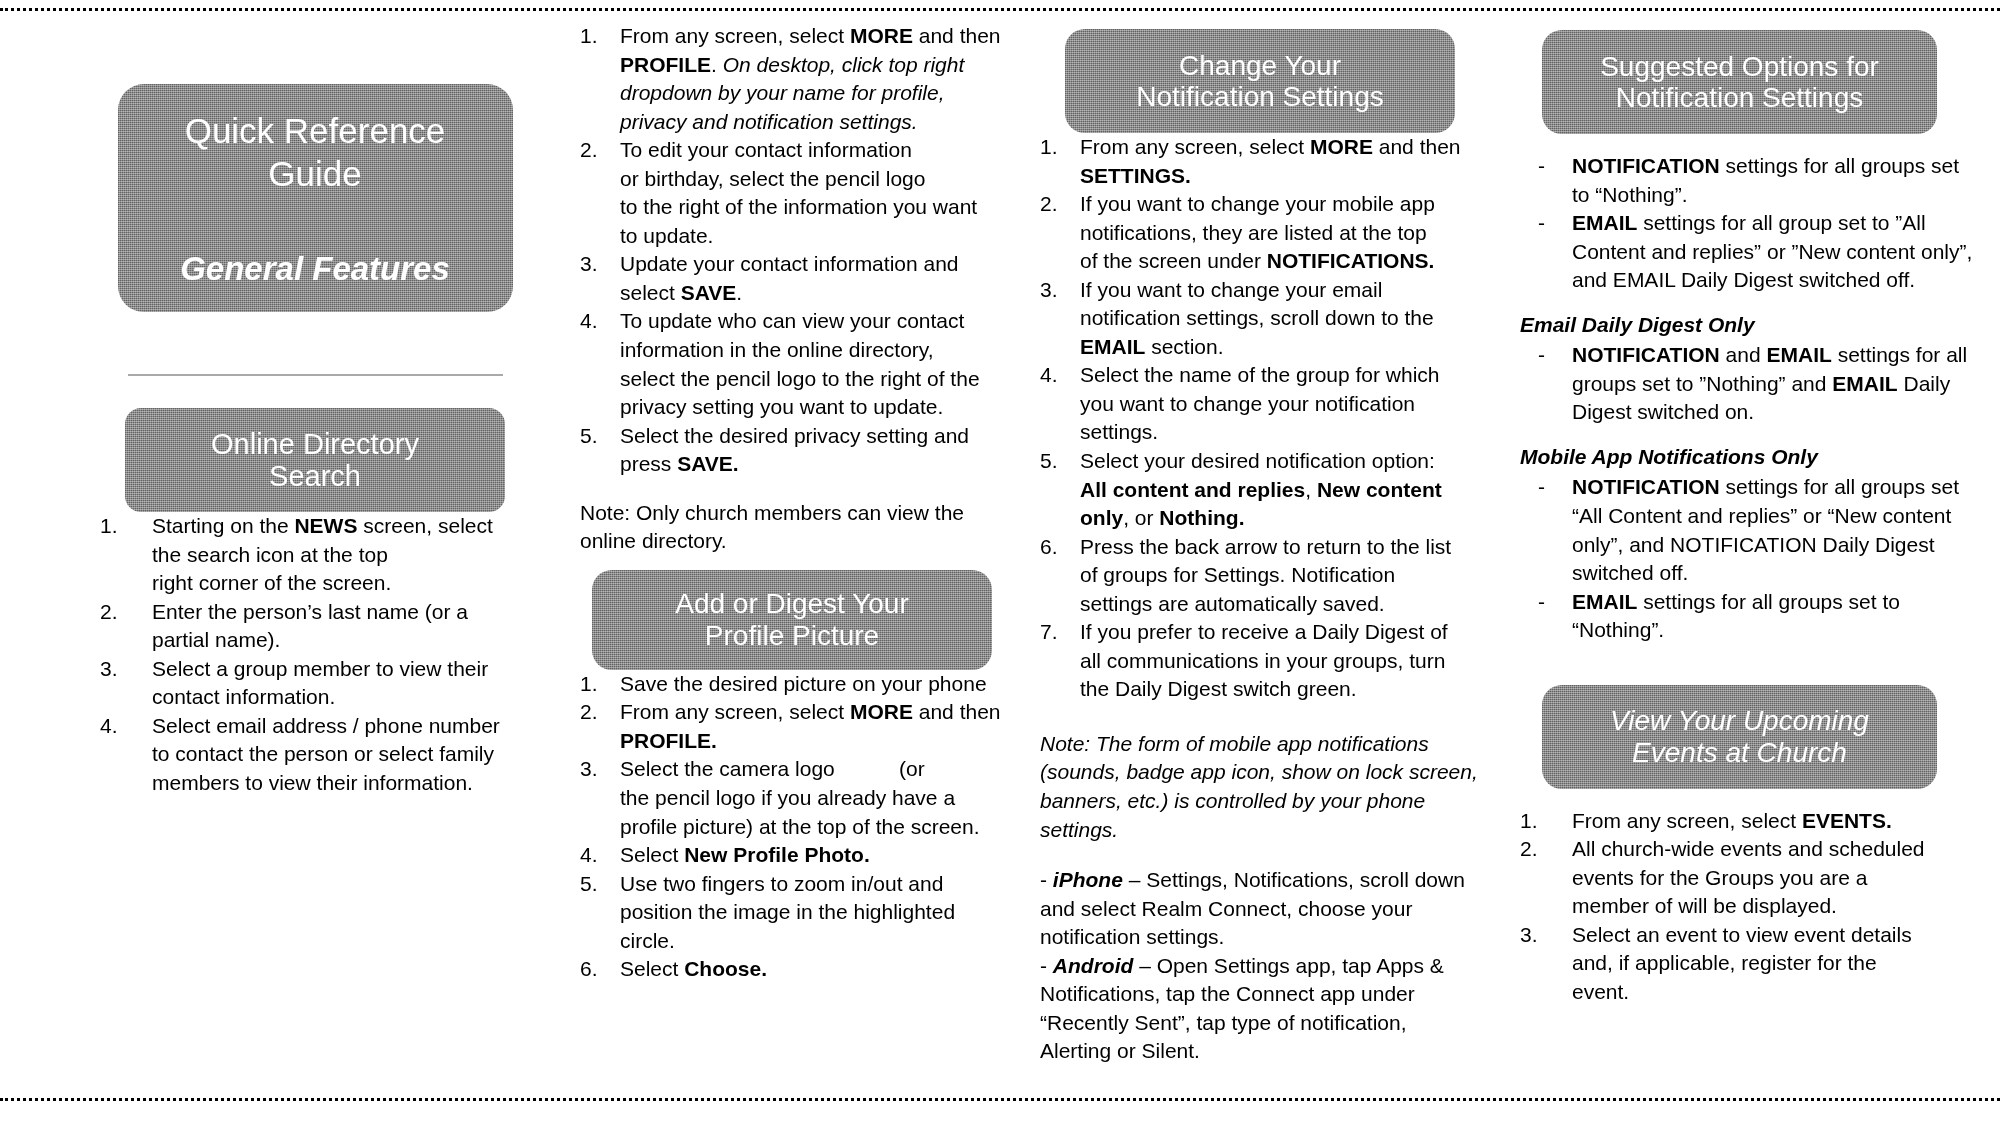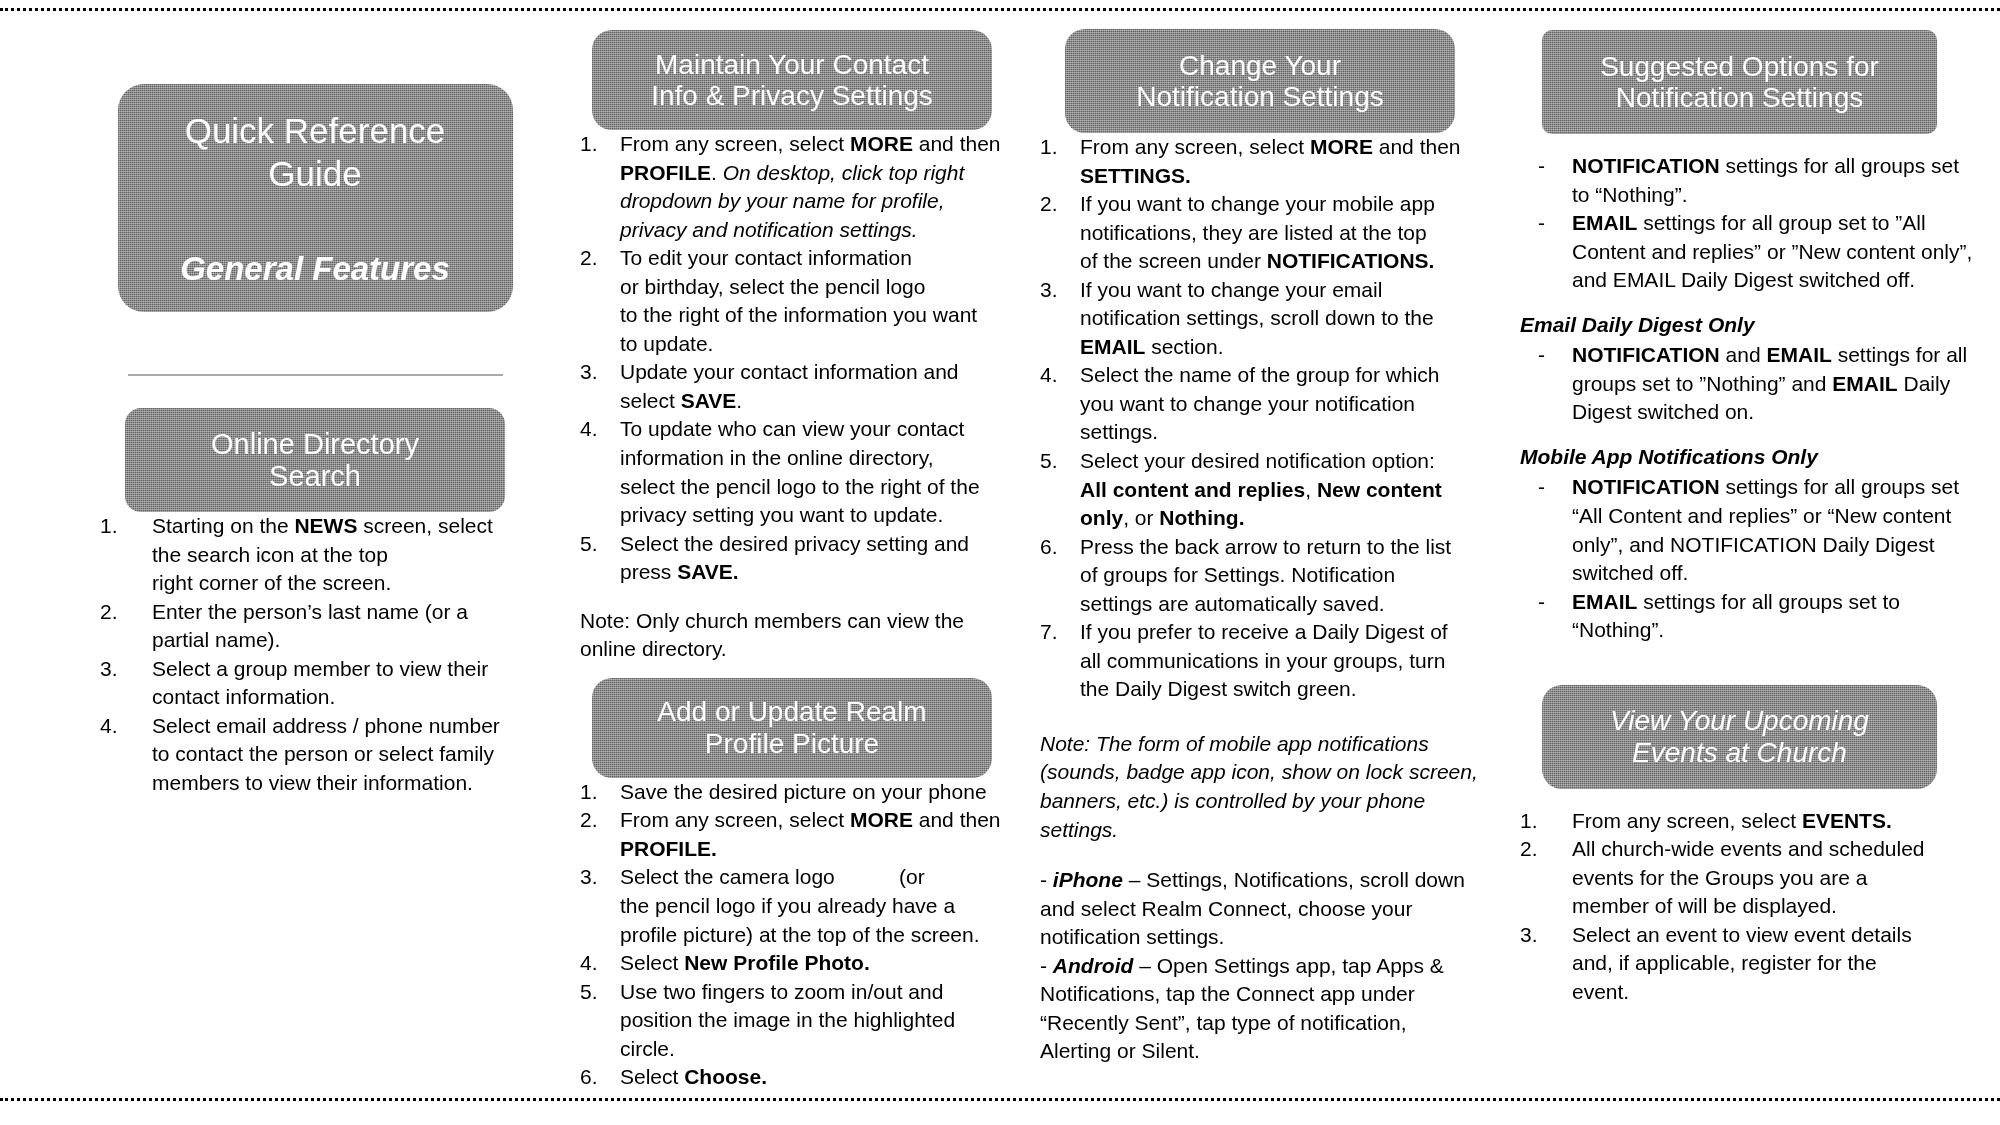--- a/index.html
+++ b/index.html
@@ -152,21 +152,21 @@
     height: 104px;
     margin: 7px 0 0 25px;
     border-radius: 20px;
   }
   .head-box-3 .gline { font-size: 28px; }
 
   .head-box-4a {
     width: 395px;
     height: 104px;
     margin: 8px 0 0 22px;
-    border-radius: 10px;
+    border-radius: 20px;
   }
   .head-box-4a .gline { font-size: 28px; }
 
   .head-box-4b {
     width: 395px;
     height: 104px;
     margin: 40px 0 0 22px;
     border-radius: 20px;
     font-style: italic;
   }
@@ -262,37 +262,33 @@
           <li><span class="num">1.</span><span>Starting on the <b>NEWS</b> screen, select<br>the search icon at the top<br>right corner of the screen.</span></li>
           <li><span class="num">2.</span><span>Enter the person’s last name (or a<br>partial name).</span></li>
           <li><span class="num">3.</span><span>Select a group member to view their<br>contact information.</span></li>
           <li><span class="num">4.</span><span>Select email address / phone number<br>to contact the person or select family<br>members to view their information.</span></li>
         </ol>
 
     </div>
 
     <div class="col col-2">
 
-      <div class="gbox head-box-2a">
-        <div class="gline">Maintain Your Contact</div>
-        <div class="gline">Info &amp; Privacy Settings</div>
-      </div>
 
       <ol class="steps body-text c2-list-1">
           <li><span class="num">1.</span><span>From any screen, select <b>MORE</b> and then<br><b>PROFILE</b>. <i>On desktop, click top right<br>dropdown by your name for profile,<br>privacy and notification settings.</i></span></li>
           <li><span class="num">2.</span><span>To edit your contact information<br>or birthday, select the pencil logo<br>to the right of the information you want<br>to update.</span></li>
           <li><span class="num">3.</span><span>Update your contact information and<br>select <b>SAVE</b>.</span></li>
           <li><span class="num">4.</span><span>To update who can view your contact<br>information in the online directory,<br>select the pencil logo to the right of the<br>privacy setting you want to update.</span></li>
           <li><span class="num">5.</span><span>Select the desired privacy setting and<br>press <b>SAVE.</b></span></li>
         </ol>
 
       <div class="body-text note">Note:  Only church members can view the online directory.</div>
 
       <div class="gbox head-box-2b" style="margin-top:14px;">
-        <div class="gline">Add or Update Realm</div>
+        <div class="gline">Add or Digest Your</div>
         <div class="gline">Profile Picture</div>
       </div>
 
       <ol class="steps body-text c2-list-2">
           <li><span class="num">1.</span><span>Save the desired picture on your phone</span></li>
           <li><span class="num">2.</span><span>From any screen, select <b>MORE</b> and then<br><b>PROFILE.</b></span></li>
           <li><span class="num">3.</span><span>Select the camera logo&nbsp;&nbsp;&nbsp;&nbsp;&nbsp;&nbsp;&nbsp;&nbsp;&nbsp;&nbsp;&nbsp;(or<br>the pencil logo if you already have a<br>profile picture) at the top of the screen.</span></li>
           <li><span class="num">4.</span><span>Select <b>New Profile Photo.</b></span></li>
           <li><span class="num">5.</span><span>Use two fingers to zoom in/out and<br>position the image in the highlighted<br>circle.</span></li>
           <li><span class="num">6.</span><span>Select <b>Choose.</b></span></li>

